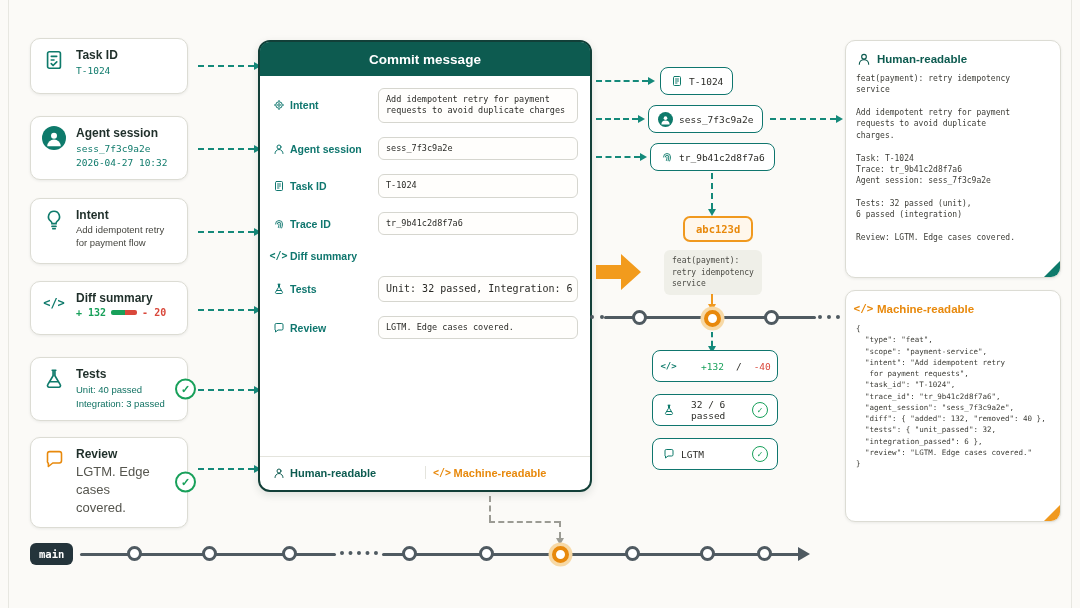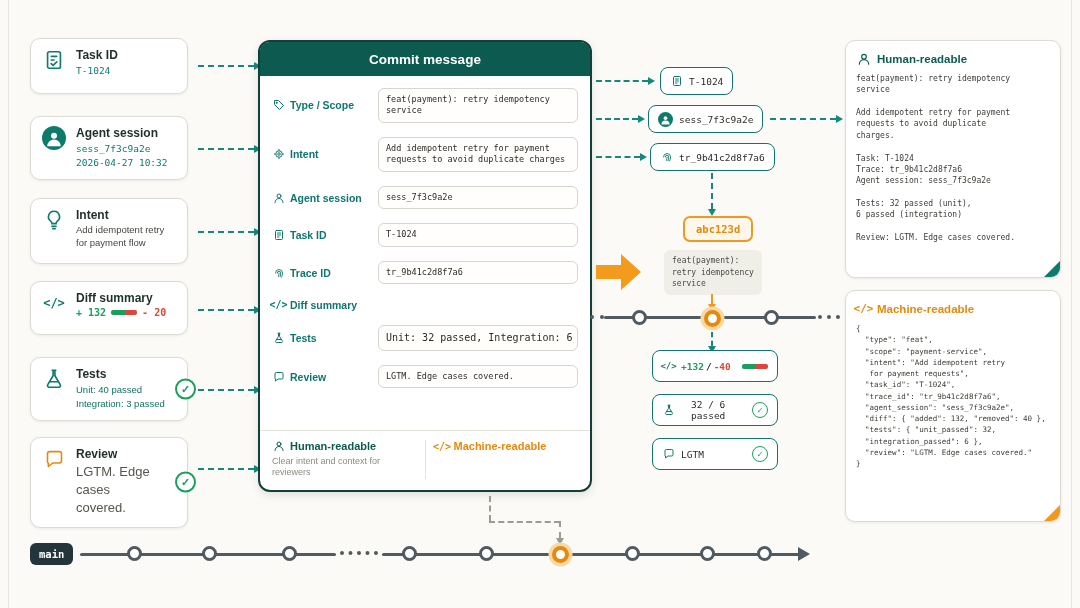--- a/index.html
+++ b/index.html
@@ -57,21 +57,21 @@
   
   .big-arrow{position:absolute;left:596px;top:250px;}
 
   
   .chip{position:absolute;box-sizing:border-box;display:flex;align-items:center;gap:6px;background:#fff;border:1.5px solid #0f766e;border-radius:8px;height:28px;padding:0 9px;font-family:"DejaVu Sans Mono",monospace;font-size:9.5px;color:#2c2c28;}
   .chip .cic{color:#0e7a6b;}
   .chip .avatar-wrap{width:15px;height:15px;}
   .chip-check{margin-left:auto;flex:none;width:14px;height:14px;border-radius:50%;border:1.5px solid #18a05a;color:#18a05a;font-size:9px;font-weight:bold;display:flex;align-items:center;justify-content:center;background:#fff;}
   .hash-chip{position:absolute;left:683px;top:216px;height:26px;padding:0 11px;display:flex;align-items:center;background:#fff7ec;border:2px solid #f0991f;border-radius:7px;color:#e8890c;font-weight:bold;font-family:"DejaVu Sans Mono",monospace;font-size:10.5px;box-sizing:border-box;}
   .tip{position:absolute;left:664px;top:250px;background:#efefe8;border-radius:6px;padding:5px 8px;font-family:"DejaVu Sans Mono",monospace;font-size:8px;line-height:1.45;color:#4a4a44;white-space:pre;}
-  .chip-diff-text{display:flex;gap:2px;font-weight:bold;}
+  .chip-diff-text{display:flex;gap:12px;font-weight:normal;margin-left:20px;}
 
   
   .tl-line{position:absolute;height:3px;background:#4f5a61;border-radius:2px;}
   .tl-dotted{position:absolute;height:0;border-top:4px dotted #4f5a61;}
   .node{position:absolute;width:9px;height:9px;border:3.5px solid #4f5a61;background:#fff;border-radius:50%;}
   .node-orange{position:absolute;width:9px;height:9px;border:4px solid #e8890c;background:#fff;border-radius:50%;box-shadow:0 0 0 3.5px #f7d9a6;}
   .tl-arrow{position:absolute;width:0;height:0;border-left:12px solid #4f5a61;border-top:7px solid transparent;border-bottom:7px solid transparent;}
   .branch{position:absolute;left:30px;top:543px;background:#24343b;color:#fff;font-family:"DejaVu Sans Mono",monospace;font-size:10.5px;font-weight:bold;padding:5px 9px;border-radius:6px;}
 
   
@@ -196,32 +196,20 @@
       <span class="ah"></span>
     </div>
   <div class="conn-h" style="left:198px;top:468px;width:56px;">
       <span class="ah"></span>
     </div>
 
   <div class="commit">
     <div class="commit-head">Commit message</div>
     <div class="crows">
 
-      <div class="crow">
-        <span class="clabel">
-            <span class="cic">
-              <svg width="12" height="12" viewBox="0 0 24 24" fill="none" stroke="currentColor" stroke-width="2" stroke-linejoin="round">
-                <path d="M3 3h8l10 10-8 8L3 11z"></path>
-                <circle cx="7.5" cy="7.5" r="1.3" fill="currentColor"></circle>
-              </svg>
-            </span>
-            <span>Type / Scope</span>
-          </span>
-        <span class="cval">feat(payment): retry idempotency service</span>
-      </div>
 
       <div class="crow">
         <span class="clabel">
             <span class="cic">
               <svg width="12" height="12" viewBox="0 0 24 24" fill="none" stroke="currentColor" stroke-width="2">
                 <circle cx="12" cy="12" r="6.5"></circle>
                 <circle cx="12" cy="12" r="2.5"></circle>
                 <path d="M12 2v3M12 19v3M2 12h3M19 12h3"></path>
               </svg>
             </span>
@@ -309,21 +297,20 @@
       <div class="fcol">
         <div class="fhead teal">
             <span class="cic">
               <svg width="12" height="12" viewBox="0 0 24 24" fill="none" stroke="currentColor" stroke-width="2" stroke-linecap="round">
                 <circle cx="12" cy="8" r="4"></circle>
                 <path d="M4 21a8 8 0 0 1 16 0"></path>
               </svg>
             </span>
             <span>Human-readable</span>
           </div>
-        <div class="fdesc">Clear intent and context for reviewers</div>
       </div>
       <div class="fcol">
         <div class="fhead orange">
             <span class="cic">
               <span class="code-glyph orange">&lt;/&gt;</span>
             </span>
             <span>Machine-readable</span>
           </div>
       </div>
     </div>

